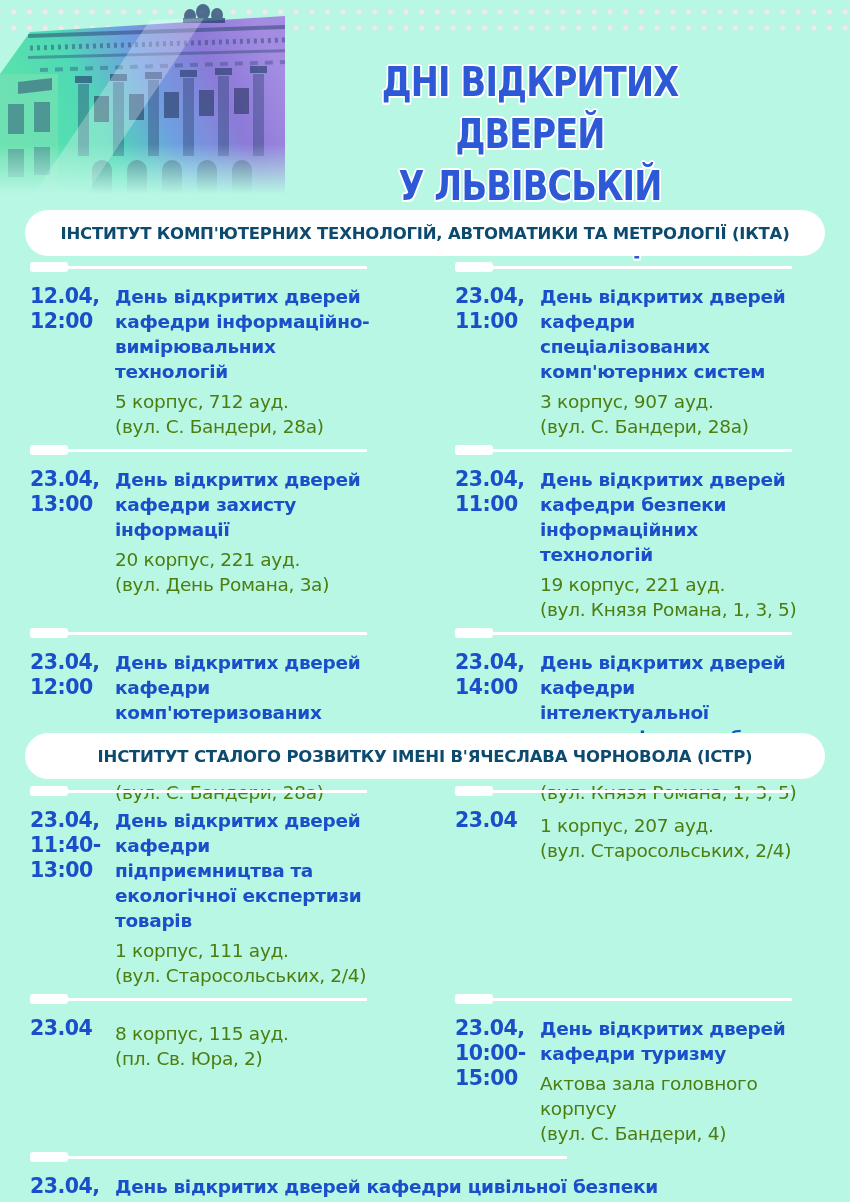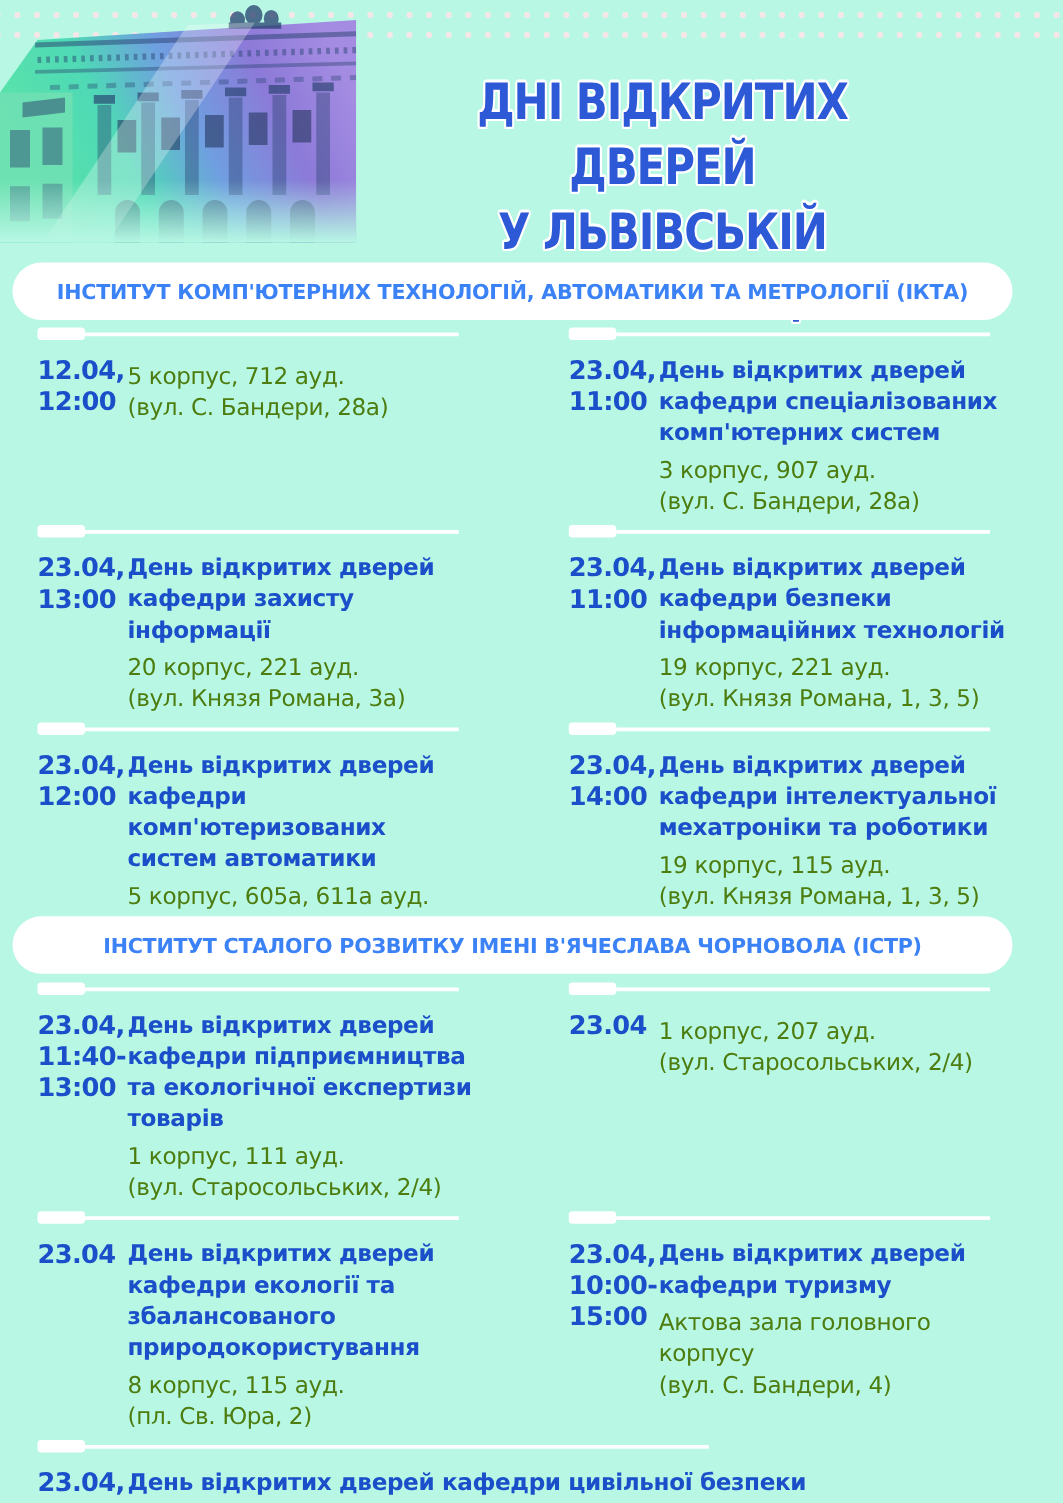--- a/index.html
+++ b/index.html
@@ -17,43 +17,43 @@
   .building{position:absolute;top:4px;left:0;z-index:2;}
   .title-block{
     position:absolute;left:292px;top:56px;width:476px;z-index:3;
     text-align:center;color:#2d59d6;font-weight:bold;
     font-size:40px;line-height:52px;letter-spacing:-1px;
     transform:scaleX(0.84);transform-origin:50% 0;
     text-shadow:-2px 0 0 #fff,2px 0 0 #fff,0 -2px 0 #fff,0 2px 0 #fff,
                 -1.5px -1.5px 0 #fff,1.5px 1.5px 0 #fff,-1.5px 1.5px 0 #fff,1.5px -1.5px 0 #fff;
   }
   .section-header{
-    position:absolute;left:10px;width:800px;height:46px;
+    position:absolute;left:25px;width:800px;height:46px;
     background:#ffffff;border-radius:23px;z-index:4;
     display:flex;align-items:center;justify-content:center;
-    color:#3b82f6;font-weight:bold;font-size:16.5px;letter-spacing:-0.2px;
+    color:#0c4a6e;font-weight:bold;font-size:16.5px;letter-spacing:-0.2px;
     white-space:nowrap;
     text-align:center;
   }
   #header-1{top:210px;}
   #header-2{top:733px;}
   .events-grid{
     position:absolute;left:30px;width:790px;z-index:3;
     display:grid;grid-template-columns:355px 355px;column-gap:70px;row-gap:6px;
     align-content:start;
   }
   #grid-1{top:262px;}
   #grid-2{top:786px;}
   .event{min-width:0;}
   .event.wide{grid-column:1 / -1;}
   .divider{display:flex;align-items:center;height:10px;margin-bottom:12px;width:337px;}
   .event.wide .divider{width:537px;}
   .divider .bar{width:38px;height:10px;background:#fff;border-radius:3px;flex:0 0 auto;}
   .divider .line{flex:1;height:3px;background:#fff;}
-  .event-body{display:flex;}
+  .event-body{display:flex;gap:13px;}
   .when{
     flex:0 0 72px;color:#1b4fca;font-weight:bold;
     font-size:20.5px;line-height:25px;white-space:pre-line;letter-spacing:-0.5px;
   }
   .etext{flex:1;min-width:0;}
   .etitle{color:#1b4fca;font-weight:bold;font-size:18.5px;line-height:25px;letter-spacing:-0.3px;}
   .eloc{color:#4d7c0f;font-size:18.5px;line-height:25px;margin-top:5px;letter-spacing:-0.3px;}
   .loc-line{display:block;}
 </style>
 </head>
@@ -152,20 +152,21 @@
 
   <div class="event">
     <div class="divider">
         <span class="bar"></span>
         <span class="line"></span>
       </div>
     <div class="event-body">
       <div class="when">12.04,
 12:00</div>
       <div class="etext">
+        <div class="etitle">День відкритих дверей кафедри інформаційно-вимірювальних технологій</div>
         <div class="eloc">
           <span class="loc-line">5 корпус, 712 ауд.</span>
           <span class="loc-line">(вул. С. Бандери, 28а)</span>
         </div>
       </div>
     </div>
   </div>
 
   <div class="event">
     <div class="divider">
@@ -190,21 +191,21 @@
         <span class="bar"></span>
         <span class="line"></span>
       </div>
     <div class="event-body">
       <div class="when">23.04,
 13:00</div>
       <div class="etext">
         <div class="etitle">День відкритих дверей кафедри захисту інформації</div>
         <div class="eloc">
           <span class="loc-line">20 корпус, 221 ауд.</span>
-          <span class="loc-line">(вул. Князя Романа, 3а)</span>
+          <span class="loc-line">(вул. День Романа, 3а)</span>
         </div>
       </div>
     </div>
   </div>
 
   <div class="event">
     <div class="divider">
         <span class="bar"></span>
         <span class="line"></span>
       </div>
@@ -299,21 +300,20 @@
   </div>
 
   <div class="event">
     <div class="divider">
         <span class="bar"></span>
         <span class="line"></span>
       </div>
     <div class="event-body">
       <div class="when">23.04</div>
       <div class="etext">
-        <div class="etitle">День відкритих дверей кафедри екології та збалансованого природокористування</div>
         <div class="eloc">
           <span class="loc-line">8 корпус, 115 ауд.</span>
           <span class="loc-line">(пл. Св. Юра, 2)</span>
         </div>
       </div>
     </div>
   </div>
 
   <div class="event">
     <div class="divider">

